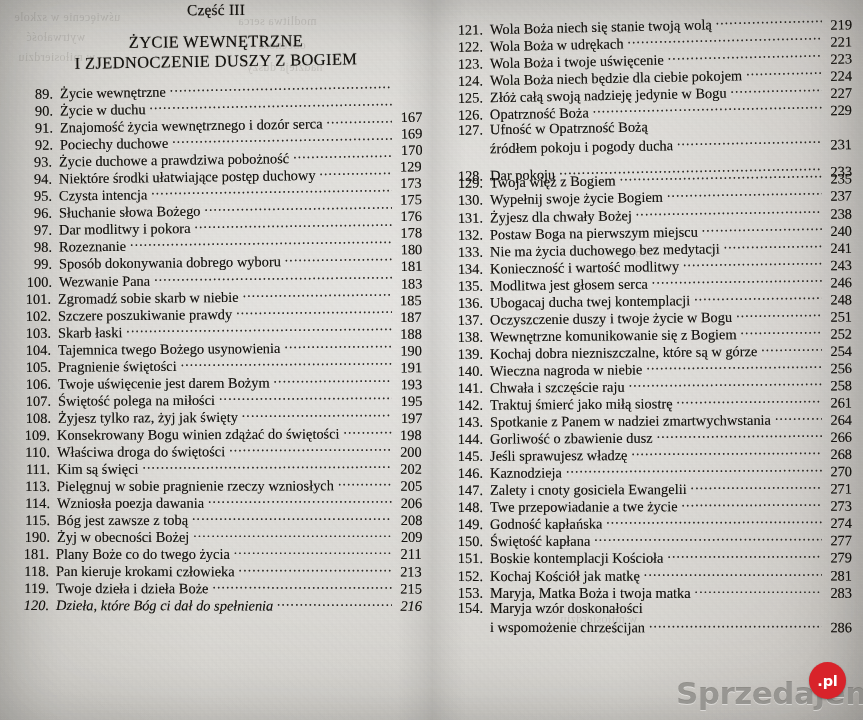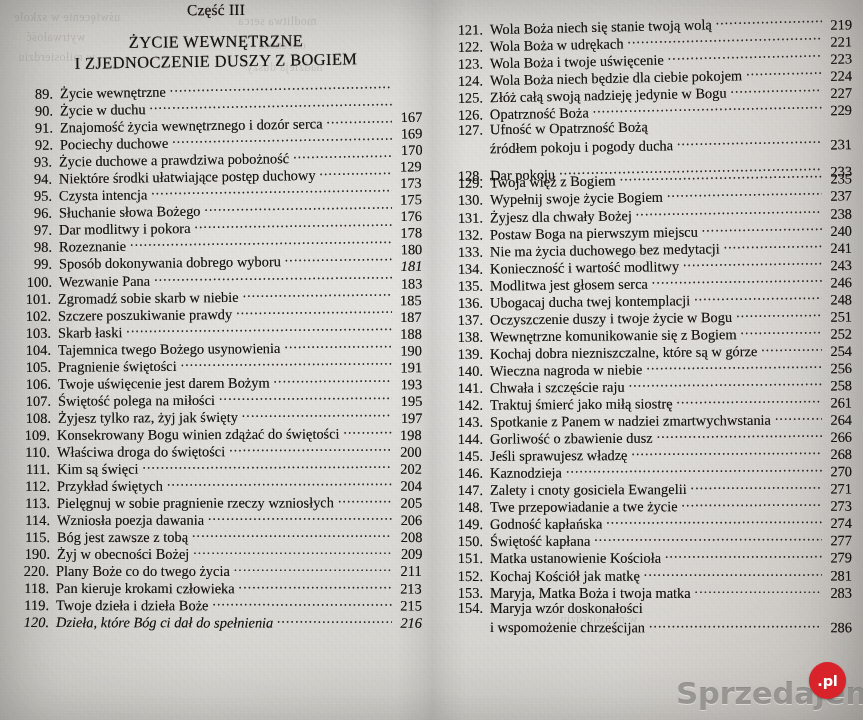--- a/index.html
+++ b/index.html
@@ -291,21 +291,21 @@
           <span class="label">Rozeznanie</span>
           <span class="leader"></span>
           <span class="page" style="display: inline-block; transform: translateY(6.55px);">180</span>
         </div>
       </div>
       <div class="toc-entry">
         <div class="toc-row skewed" style="transform: rotate(-0.605deg); margin-left: 2.71px;">
           <span class="num">99.</span>
           <span class="label">Sposób dokonywania dobrego wyboru</span>
           <span class="leader"></span>
-          <span class="page" style="display: inline-block; transform: translateY(5.97px); font-style: italic;">181</span>
+          <span class="page" style="display: inline-block; transform: translateY(5.97px);">181</span>
         </div>
       </div>
       <div class="toc-entry">
         <div class="toc-row skewed" style="transform: rotate(-0.57deg); margin-left: 2.58px;">
           <span class="num">100.</span>
           <span class="label">Wezwanie Pana</span>
           <span class="leader"></span>
           <span class="page" style="display: inline-block; transform: translateY(5.41px);">183</span>
         </div>
       </div>
@@ -391,28 +391,20 @@
       </div>
       <div class="toc-entry">
         <div class="toc-row skewed" style="transform: rotate(-0.191deg); margin-left: 1.16px;">
           <span class="num">111.</span>
           <span class="label">Kim są święci</span>
           <span class="leader"></span>
           <span class="page" style="display: inline-block; transform: translateY(1.1px);">202</span>
         </div>
       </div>
       <div class="toc-entry">
-        <div class="toc-row skewed" style="transform: rotate(-0.156deg); margin-left: 1.03px;">
-          <span class="num">112.</span>
-          <span class="label">Przykład świętych</span>
-          <span class="leader"></span>
-          <span class="page" style="display: inline-block; transform: translateY(0.87px);">204</span>
-        </div>
-      </div>
-      <div class="toc-entry">
         <div class="toc-row skewed" style="transform: rotate(-0.122deg); margin-left: 0.9px;">
           <span class="num">113.</span>
           <span class="label">Pielęgnuj w sobie pragnienie rzeczy wzniosłych</span>
           <span class="leader"></span>
           <span class="page" style="display: inline-block; transform: translateY(0.66px);">205</span>
         </div>
       </div>
       <div class="toc-entry">
         <div class="toc-row skewed" style="transform: rotate(-0.087deg); margin-left: 0.77px;">
           <span class="num">114.</span>
@@ -432,21 +424,21 @@
       <div class="toc-entry">
         <div class="toc-row skewed" style="transform: rotate(-0.018deg); margin-left: 0.52px;">
           <span class="num">190.</span>
           <span class="label">Żyj w obecności Bożej</span>
           <span class="leader"></span>
           <span class="page" style="display: inline-block; transform: translateY(0.22px);">209</span>
         </div>
       </div>
       <div class="toc-entry">
         <div class="toc-row skewed" style="transform: rotate(0.016deg); margin-left: 0.39px;">
-          <span class="num">220.</span>
+          <span class="num">181.</span>
           <span class="label">Plany Boże co do twego życia</span>
           <span class="leader"></span>
           <span class="page" style="display: inline-block; transform: translateY(0.12px);">211</span>
         </div>
       </div>
       <div class="toc-entry">
         <div class="toc-row skewed" style="transform: rotate(0.051deg); margin-left: 0.26px;">
           <span class="num">118.</span>
           <span class="label">Pan kieruje krokami człowieka</span>
           <span class="leader"></span>
@@ -714,21 +706,21 @@
         <div class="toc-row skewed" style="transform: rotate(-0.136deg); margin-left: 0px;">
           <span class="num">150.</span>
           <span class="label">Świętość kapłana</span>
           <span class="leader"></span>
           <span class="page" style="display: inline-block; transform: translateY(0.06px);">277</span>
         </div>
       </div>
       <div class="toc-entry">
         <div class="toc-row skewed" style="transform: rotate(-0.099deg); margin-left: 0px;">
           <span class="num">151.</span>
-          <span class="label">Matka ustanowienie Kościoła</span>
+          <span class="label">Boskie kontemplacji Kościoła</span>
           <span class="leader"></span>
           <span class="page" style="display: inline-block; transform: translateY(0.04px);">279</span>
         </div>
       </div>
       <div class="toc-entry">
         <div class="toc-row skewed" style="transform: rotate(-0.061deg); margin-left: 0px;">
           <span class="num">152.</span>
           <span class="label">Kochaj Kościół jak matkę</span>
           <span class="leader"></span>
           <span class="page" style="display: inline-block; transform: translateY(0.02px);">281</span>

